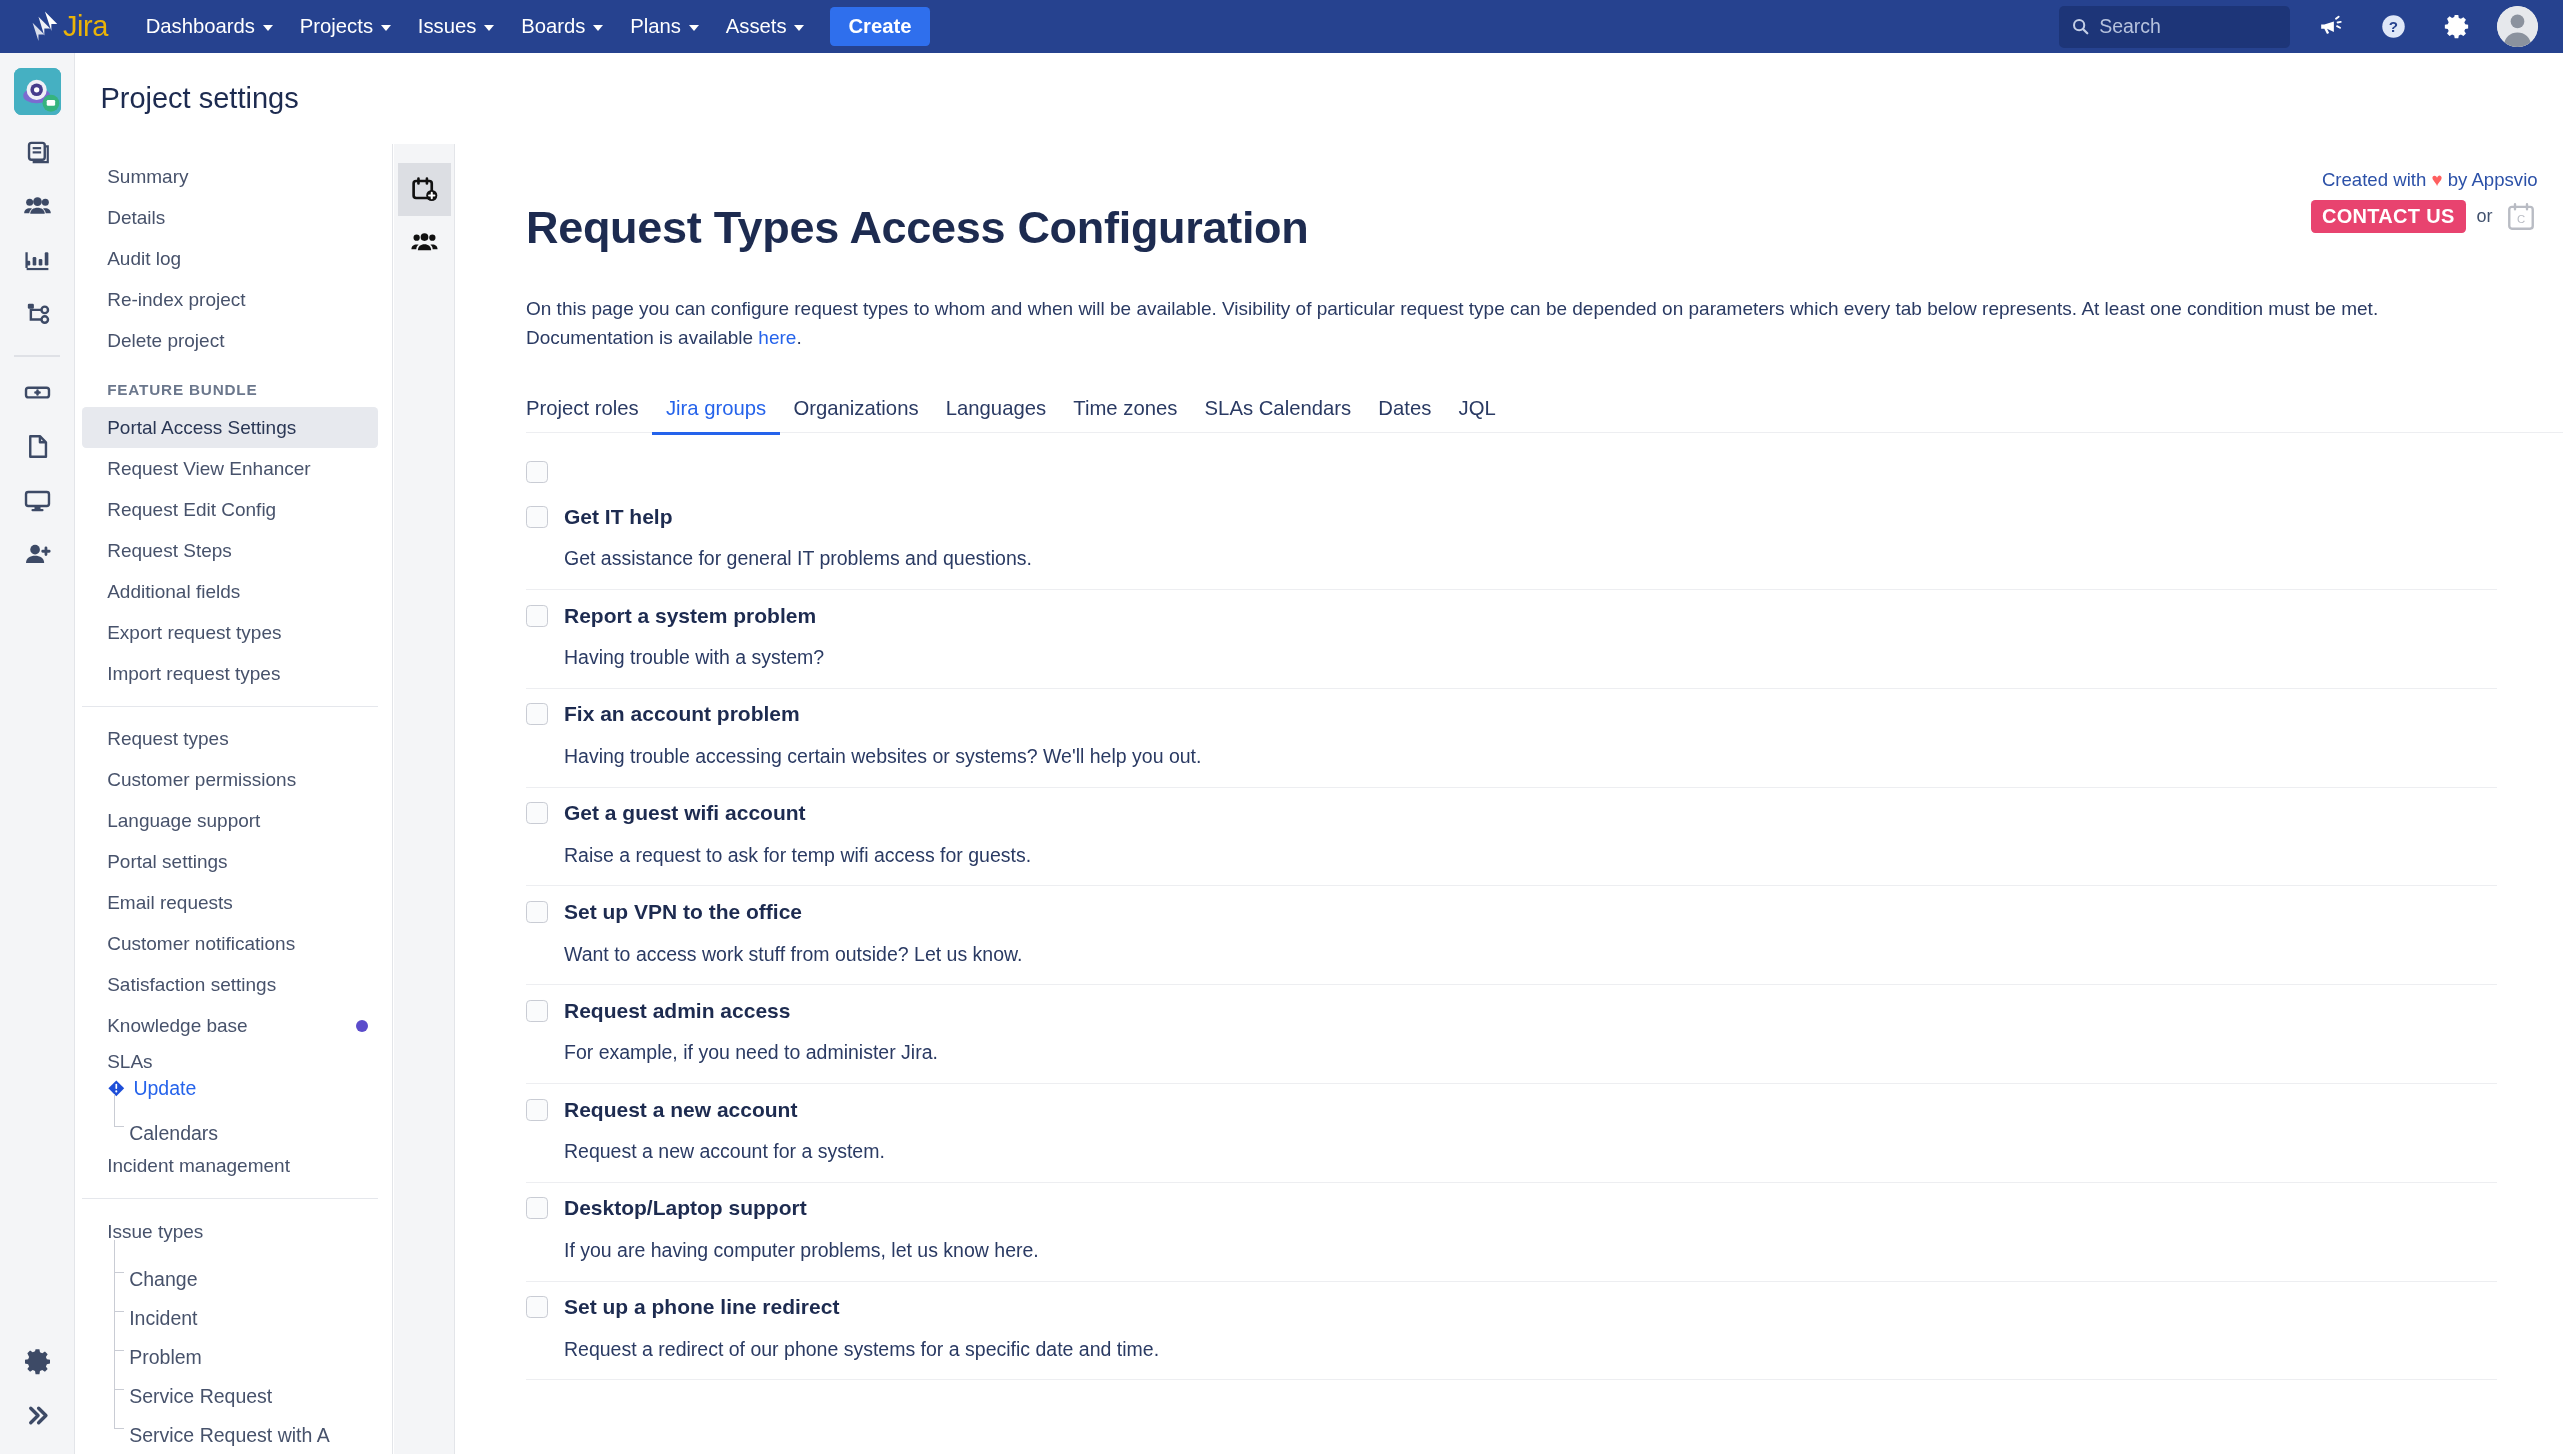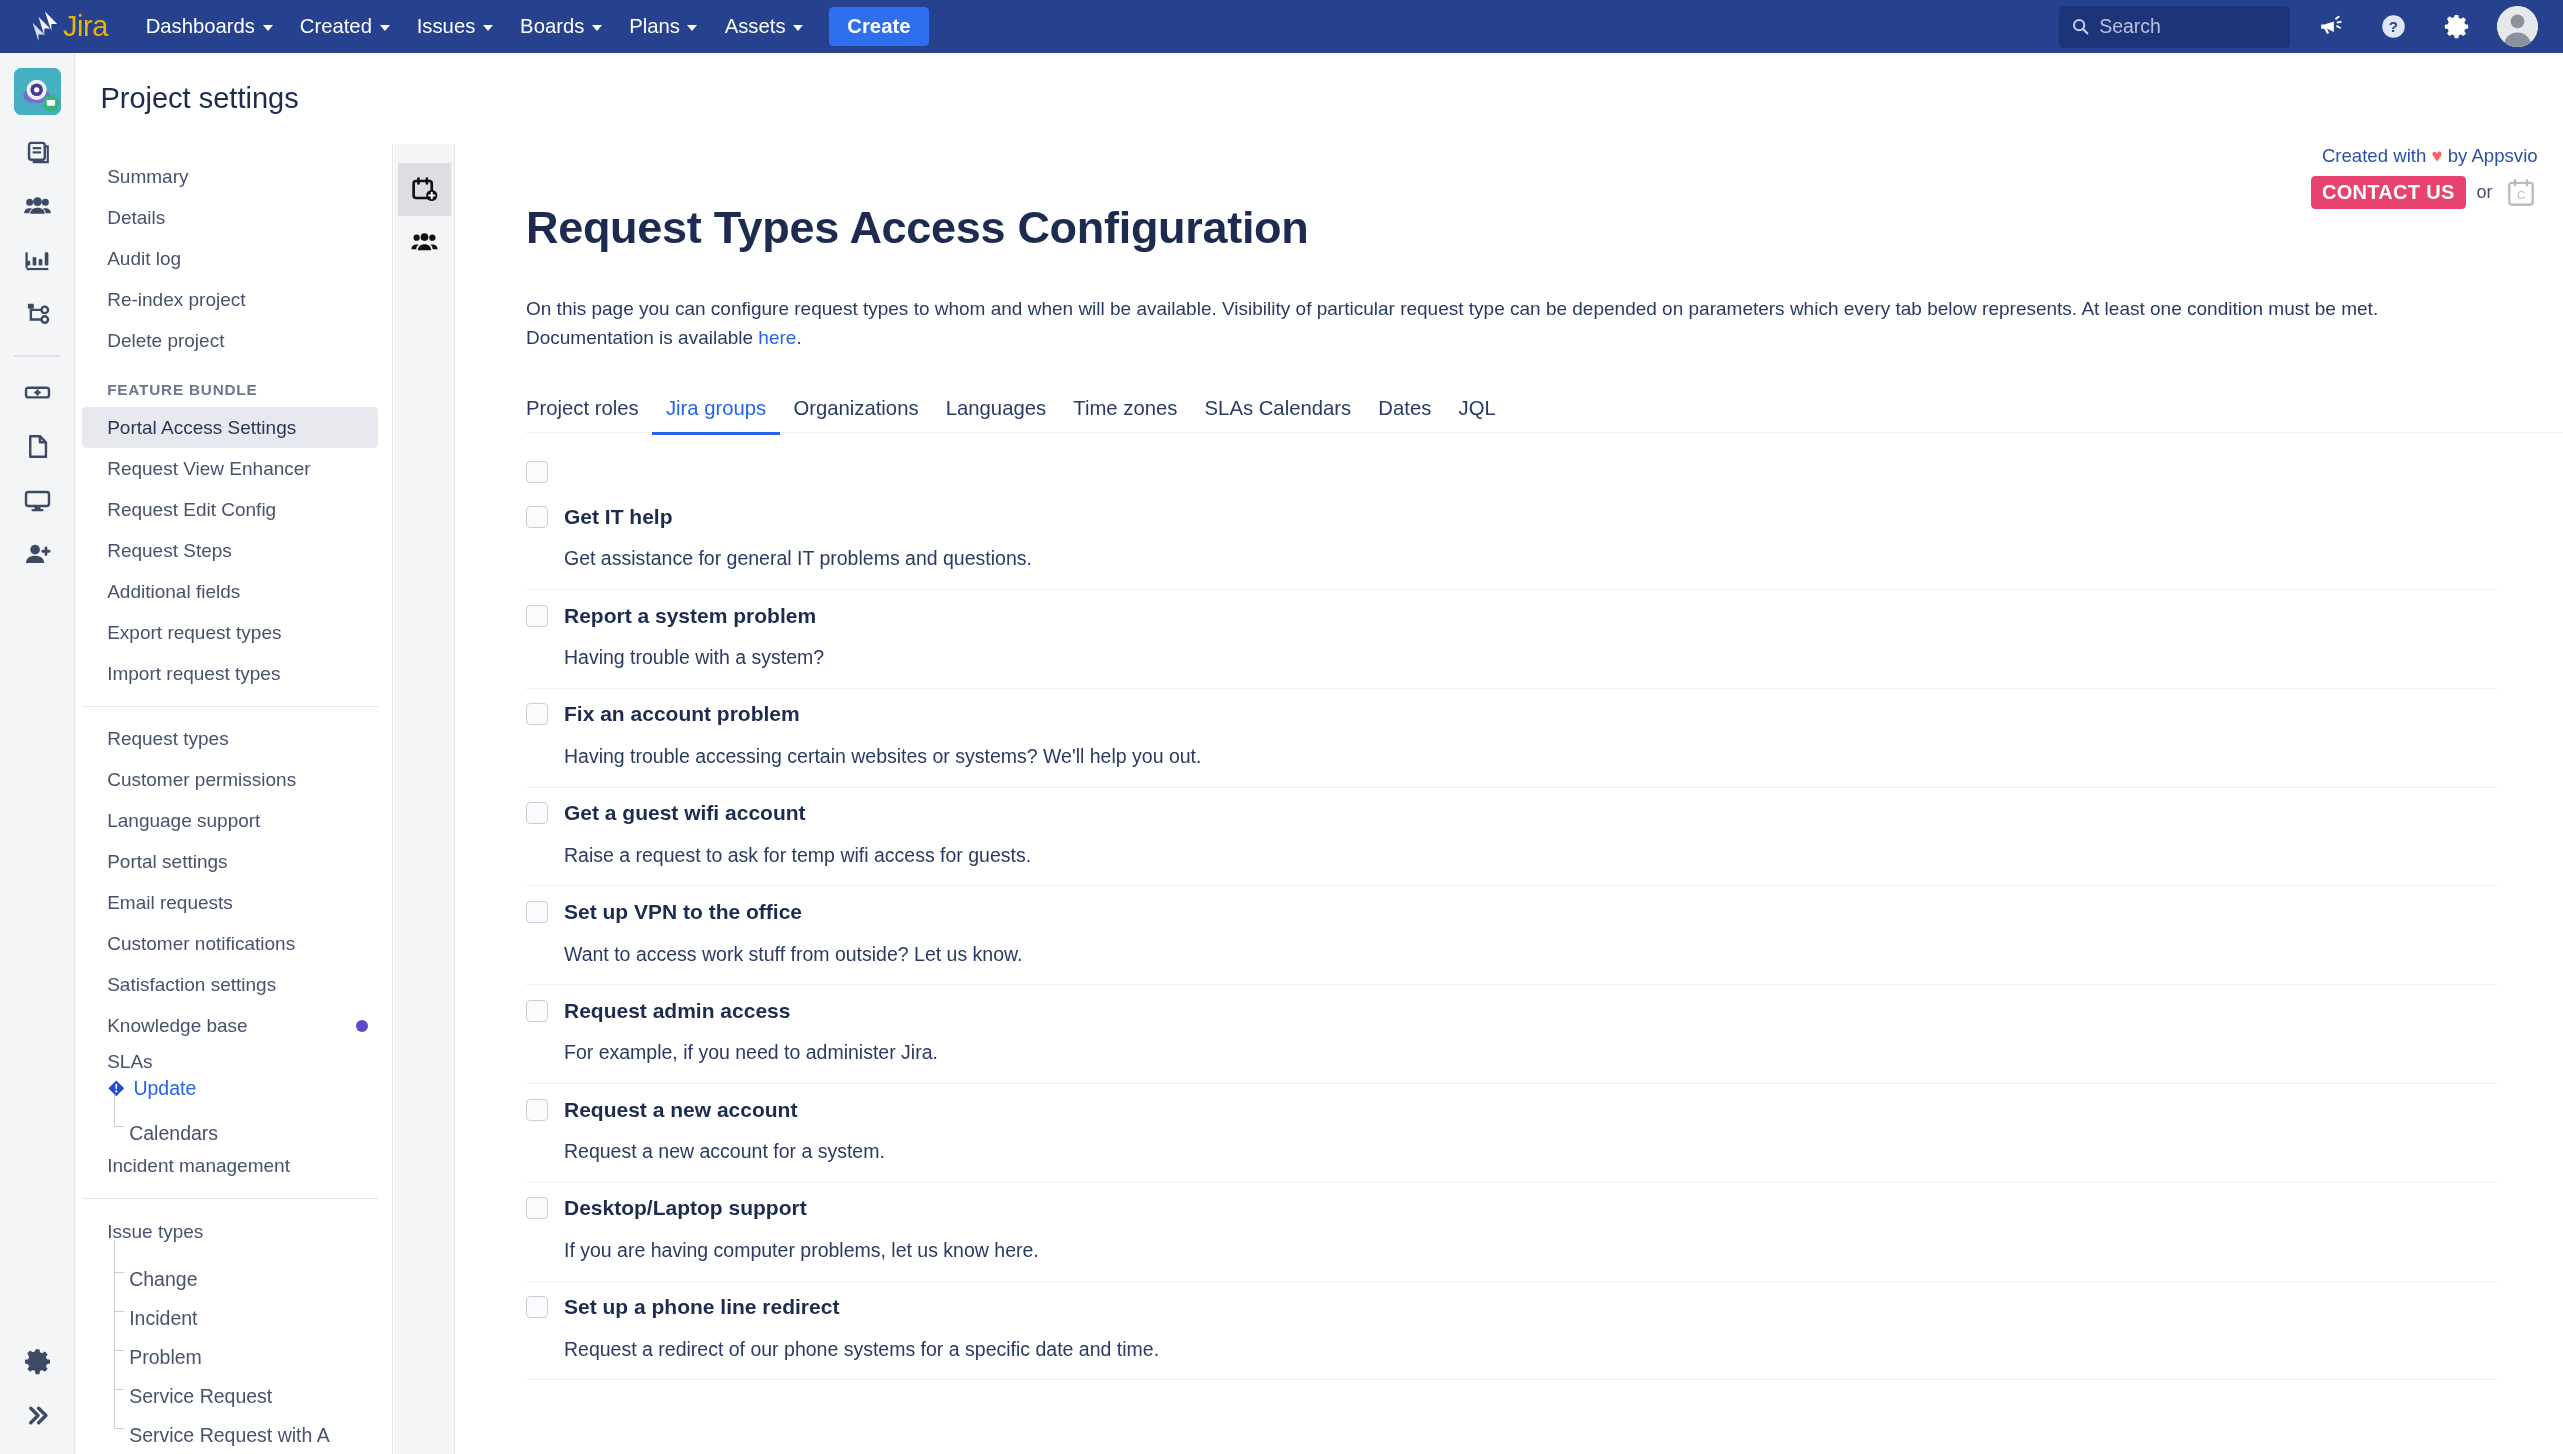--- a/index.html
+++ b/index.html
@@ -239,21 +239,21 @@
 
   .content {
     position: absolute;
     top: 144px; left: 456px;
     width: 2107px; height: 1310px;
     background: #ffffff;
     overflow: hidden;
   }
   .appsvio-block {
     position: absolute;
-    top: 1px; right: 25.4px;
+    top: 25px; right: 25.4px;
     text-align: right;
   }
   .appsvio-line {
     font-size: 18.6px;
     color: #2c51a8;
     white-space: nowrap;
   }
   .heart { color: #ff5f5f; }
   .appsvio-row2 {
     display: flex; align-items: center; justify-content: flex-end;
@@ -361,21 +361,21 @@
       <path d="M1 10 L11 20 L6 20 L6 25.5 Z" fill="#ffffff" opacity="0.82"></path>
     </svg>
     <span class="jira-word">Jira</span>
   </div>
 
   <div class="navitem">
     <span>Dashboards</span>
     <span class="caret"></span>
   </div>
   <div class="navitem">
-    <span>Created</span>
+    <span>Projects</span>
     <span class="caret"></span>
   </div>
   <div class="navitem">
     <span>Issues</span>
     <span class="caret"></span>
   </div>
   <div class="navitem">
     <span>Boards</span>
     <span class="caret"></span>
   </div>

